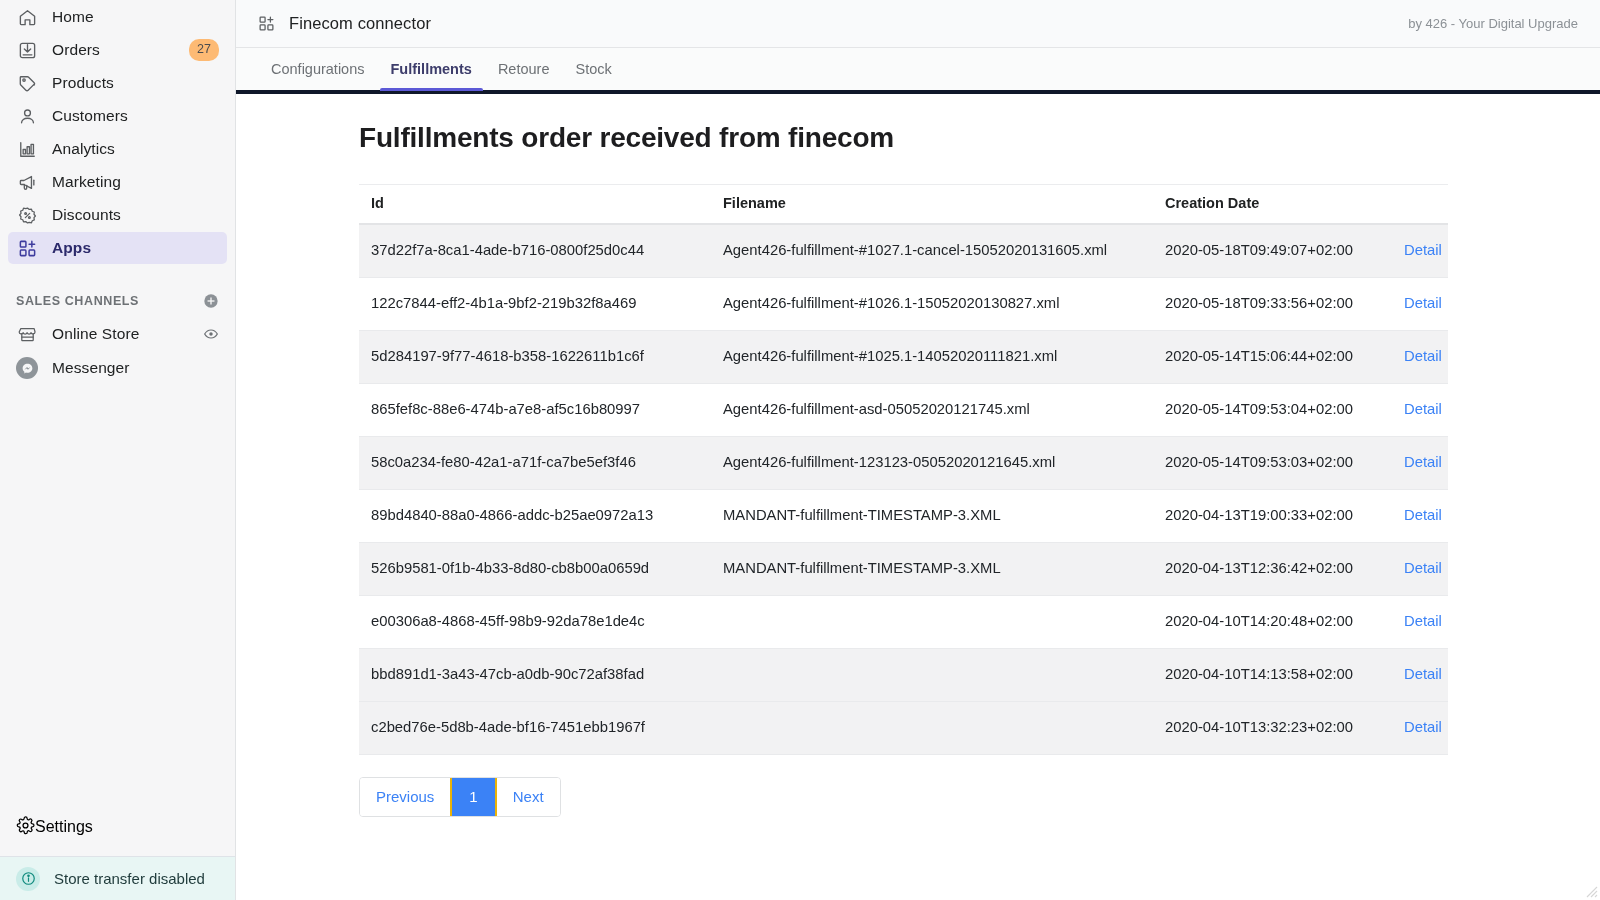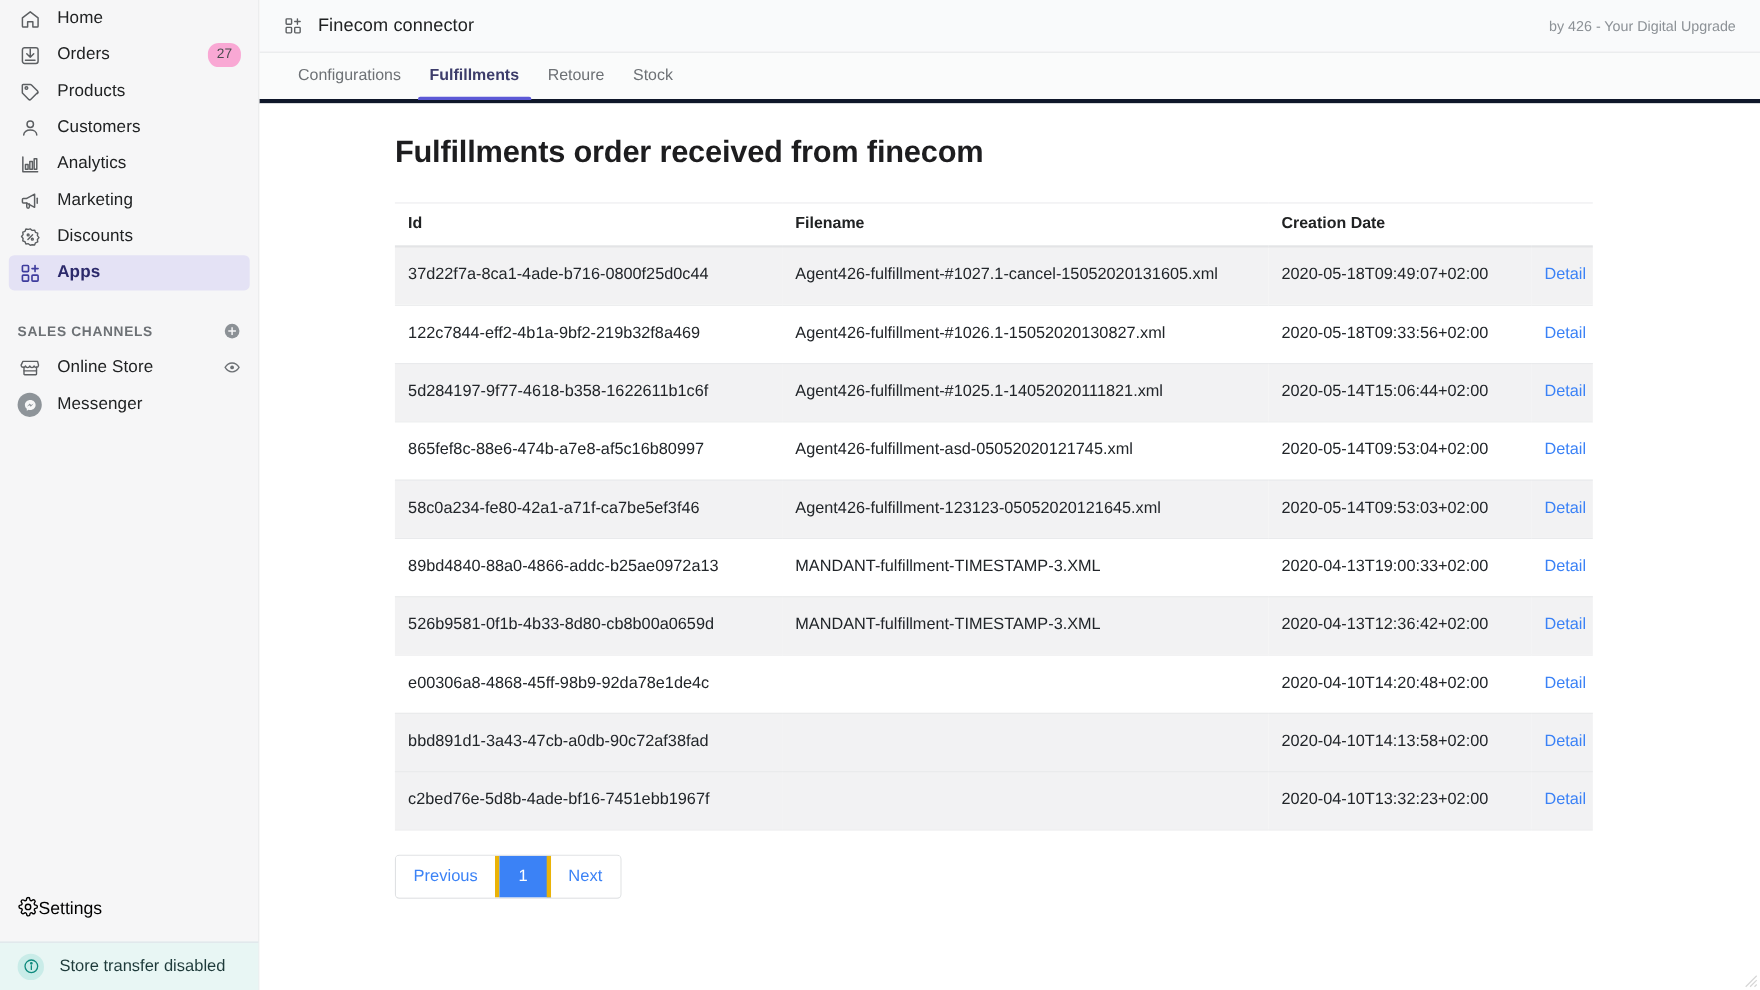--- a/index.html
+++ b/index.html
@@ -35,21 +35,21 @@
   }
   .nav-item .nv-label {
     font-size: 15.5px; color: #202223; letter-spacing: .1px;
     white-space: nowrap;
   }
   .nav-item.active { background: #e4e2f5; }
   .nav-item.active .nv-label { color: #2c2a6b; font-weight: 600; }
   .nav-item.active .nv-ico { color: #3f3d9e; }
   .nav-badge {
     margin-left: auto;
-    background: #f9a8d4; color: #4a4c4f;
+    background: #fdba74; color: #4a4c4f;
     font-size: 12.5px; line-height: 1;
     padding: 4px 8px 5px; border-radius: 10px;
   }
 
   .sc-header {
     display: flex; align-items: center;
     padding: 0 16px 0 16px;
     margin-top: 24px; margin-bottom: 4px;
     height: 24px;
   }
@@ -156,21 +156,21 @@
     margin-top: 22px;
     display: inline-flex;
     border: 1px solid #dfe1e3;
     border-radius: 4px;
     overflow: hidden;
     background: #fff;
   }
   .pg {
     font-size: 15px; color: #3b82f6;
     padding: 10px 16px; cursor: pointer;
-    border-right: 4px solid #eab308;
+    border-right: 2px solid #eab308;
     background: #fff; line-height: 1.2;
   }
   .pg:last-child { border-right: none; }
   .pg.current { background: #3b82f6; color: #fff; padding: 10px 17px; }
 
   .resize-grip {
     position: absolute; right: 2px; bottom: 2px;
     width: 16px; height: 16px; opacity: .55;
   }
 </style>

